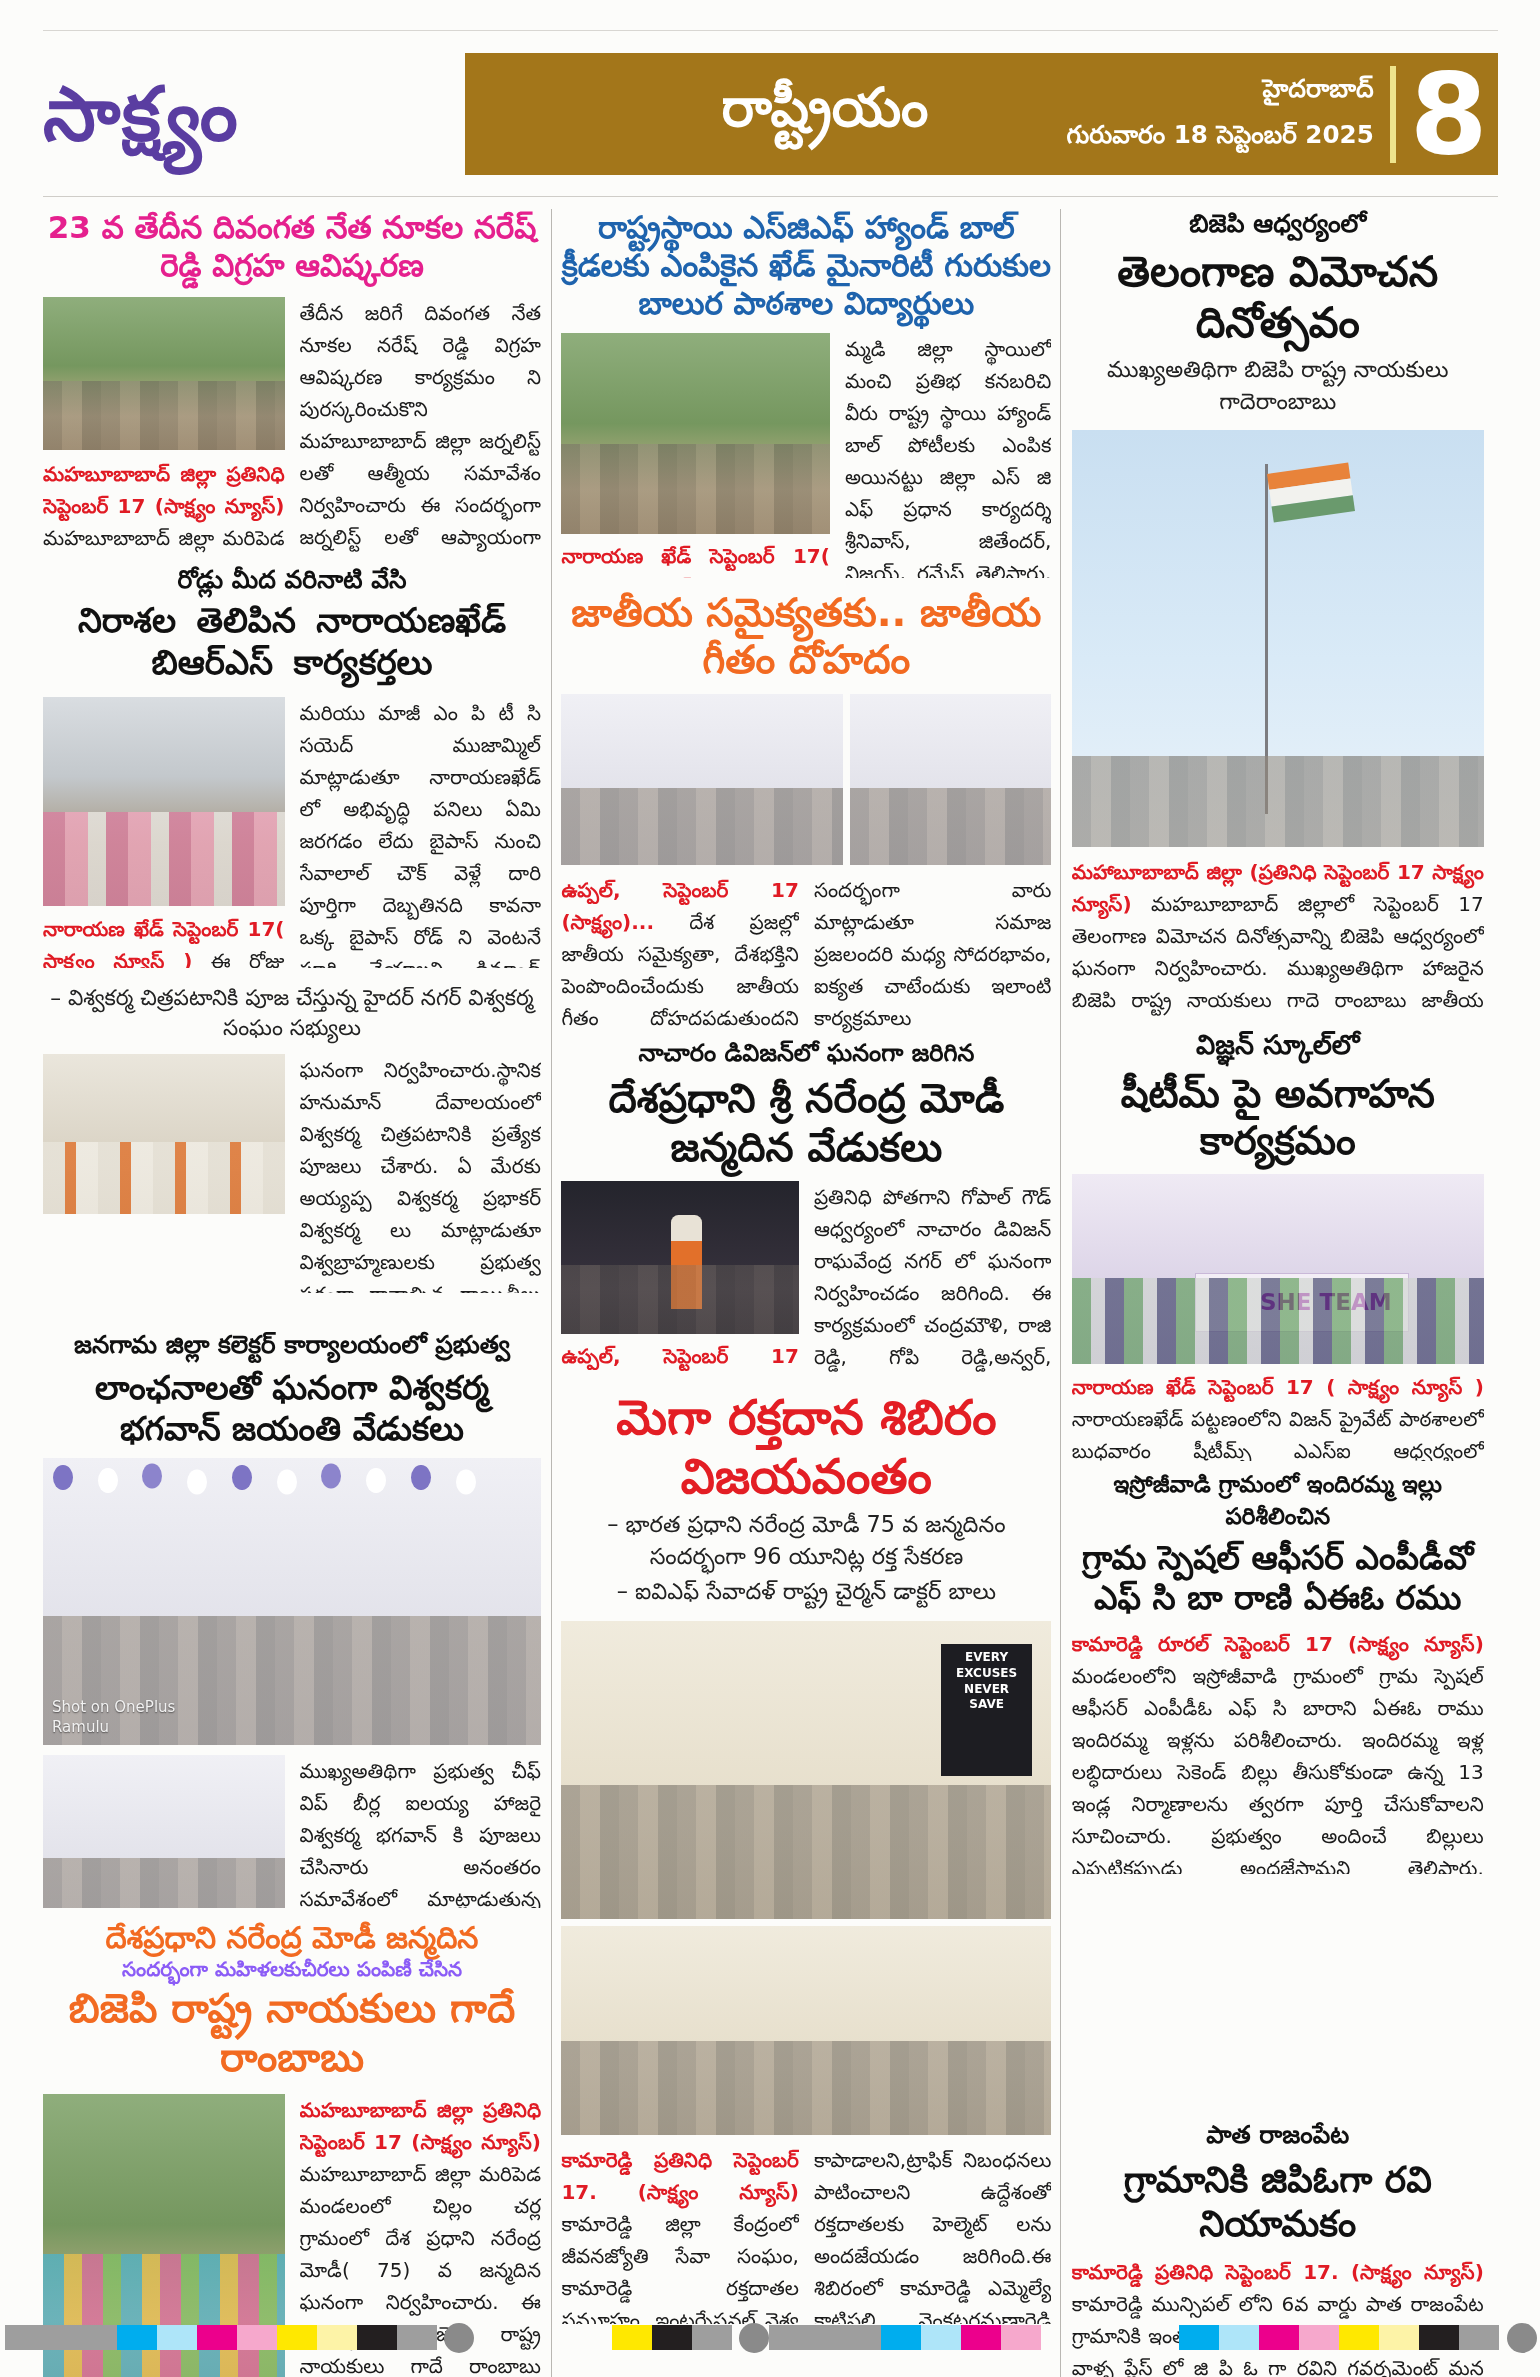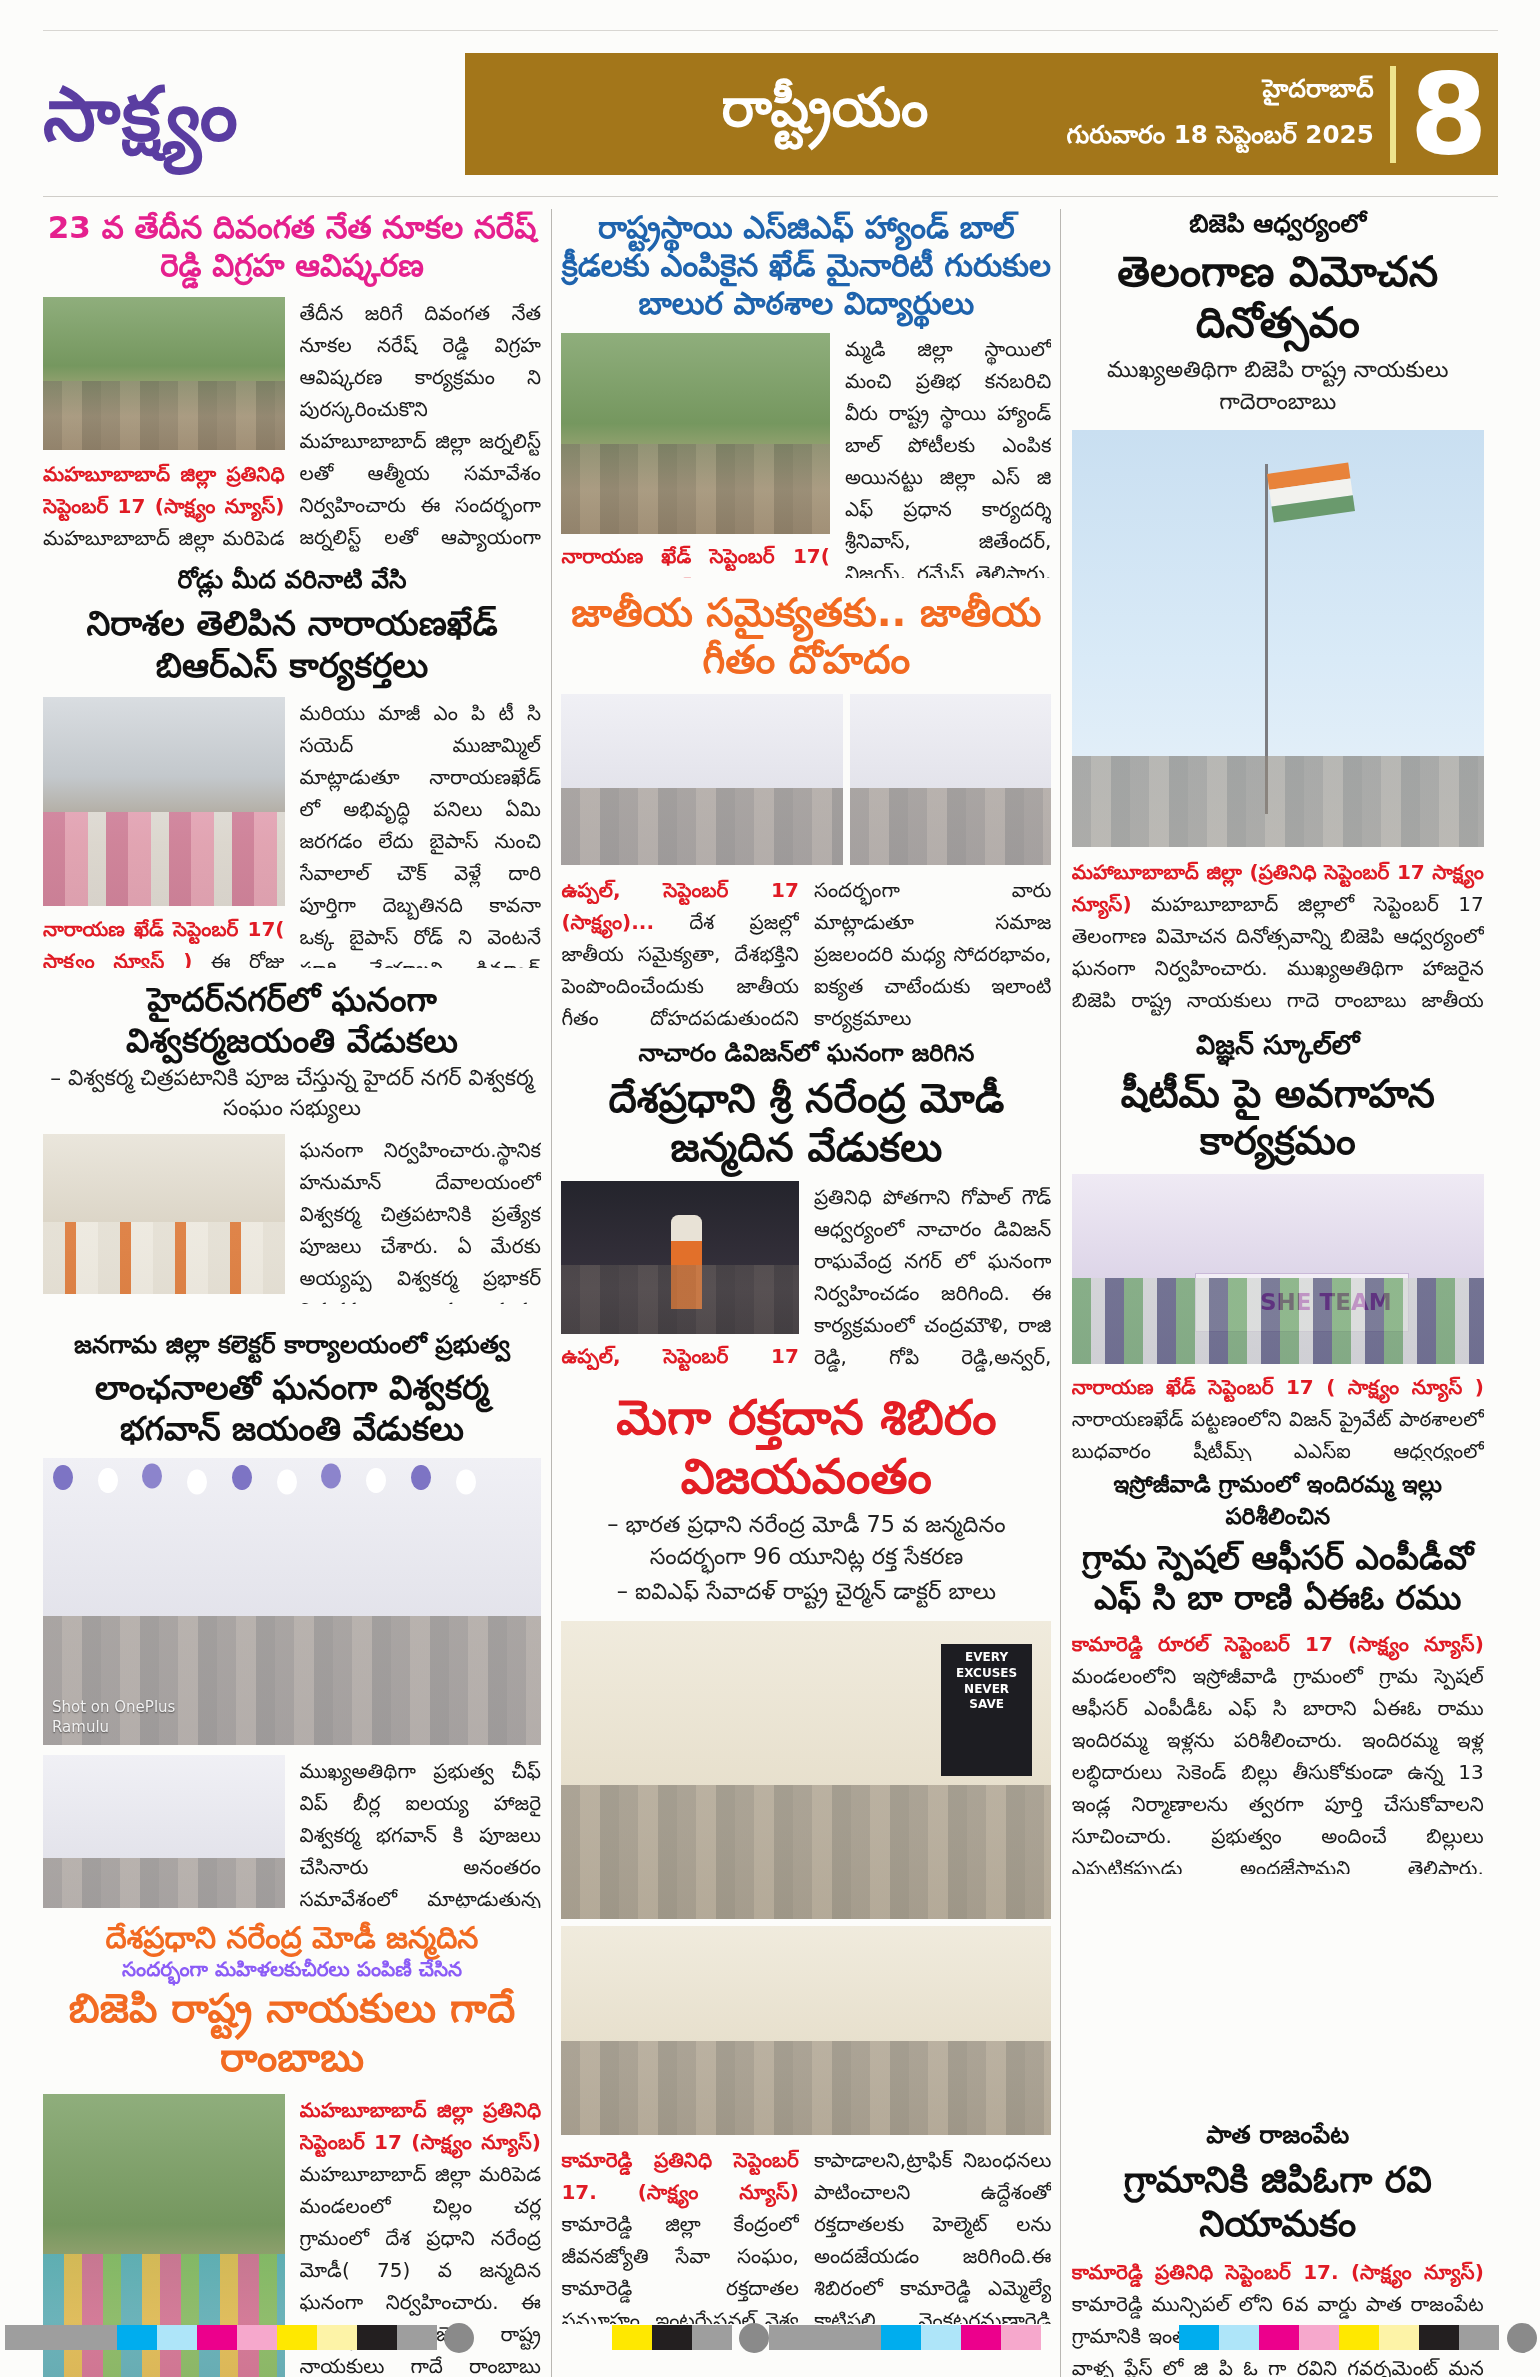--- a/index.html
+++ b/index.html
@@ -102,37 +102,36 @@
                 <span class="byline">మహబూబాబాద్ జిల్లా ప్రతినిధి సెప్టెంబర్ 17 (సాక్ష్యం న్యూస్)</span>
                 <span>మహబూబాబాద్ జిల్లా మరిపెడ మండల కేంద్రంలో ని పురుషోత్తమాయ గూడెంలోని ఏరువాక వ్యవసాయ క్షేత్రంలో ఏర్పాటు చేసిన సమావేశంలో మహబూబాబాద్ జిల్లా వ్యాప్తంగా ఉన్నటువంటి మీడియా మిత్రుల సమావేశంలో మాట్లాడుతున్న నూకల నరేష్ రెడ్డి తనయుడు, యువ నాయకుడు అభినవరెడ్డి, ఈ సందర్భంగా ఈ నెల 23 వ</span>
               </div>
             </div>
             <div class="half body" style="height:291px;">తేదీన జరిగే దివంగత నేత నూకల నరేష్ రెడ్డి విగ్రహ ఆవిష్కరణ కార్యక్రమం ని పురస్కరించుకొని మహబూబాబాద్ జిల్లా జర్నలిస్ట్ లతో ఆత్మీయ సమావేశం నిర్వహించారు ఈ సందర్భంగా జర్నలిస్ట్ లతో ఆప్యాయంగా పలకరిస్తూ అందరినీ పేరుపేరునా 23వ తేదీన జరిగే విగ్రహావిష్కరణ కార్యక్రమానికి రావలసిందిగా ఆహ్వానించారు, ఈ కార్యక్రమంలో జిల్లా నాయకులు కాలం రవీందర్ రెడ్డి, కురవి మాజీ జెడ్పిటిసి బండి వెంకట్ రెడ్డి,కూరవి దేవస్థానం చైర్మన్ కొర్ని రవీందర్ రెడ్డి,మరిపెడ మాజీ సర్పంచ్ రాం లాల్, మాజీ ఎంపిటిసి గండసిరి అంబరీష,దంతాలపల్లి పిఎసిస్ చైర్మన్ సంపెట రాము, మురళీధర్ రెడ్డి,నూకల మండలాల నాయకులు తదితరులు పాల్గొన్నారు.</div>
           </div>
         </div>
 
         <div class="art" style="height:403px;margin-top:6px;">
           <div class="kicker" style="font-size:25px;">రోడ్లు మీద వరినాటి వేసి</div>
-          <div class="headline" style="font-size:34px;margin-top:3px;">నిరాశల తెలిపిన నారాయణఖేడ్ బిఆర్ఎస్ కార్యకర్తలు</div>
+          <div class="headline" style="font-size:34px;margin-top:3px;font-family:Liberation Mono, monospace;">నిరాశల తెలిపిన నారాయణఖేడ్ బిఆర్ఎస్ కార్యకర్తలు</div>
           <div class="tworow" style="margin-top:10.4px;height:313px;">
             <div class="half">
               <div class="photo ph-street ph-pink" style="width:100%;height:209px;">
                   <div class="crowd"></div>
                 </div>
               <div class="body" style="margin-top:7.5px;height:89px;">
                 <span class="byline">నారాయణ ఖేడ్ సెప్టెంబర్ 17( సాక్ష్యం న్యూస్ )</span>
                 <span>ఈ రోజు నారాయణఖేడ్ బైపాస్ లో మీడియా సమావేశం లో మాజీ చైర్మెన్ రూబీనా నజీబ్</span>
               </div>
             </div>
             <div class="half body" style="height:313px;">మరియు మాజీ ఎం పి టీ సి సయెద్ ముజామ్మిల్ మాట్లాడుతూ నారాయణఖేడ్ లో అభివృద్ధి పనిలు ఏమి జరగడం లేదు బైపాస్ నుంచి సేవాలాల్ చౌక్ వెళ్లే దారి పూర్తిగా దెబ్బతినది కావనా ఒక్క బైపాస్ రోడ్ ని వెంటనే పూర్తి చేయాలని డిమాండ్ చేసారు అదే విధంగా డ్రైనేజీ సిస్టం నేటి సౌకర్యం కలపాలని కోరారు ఈ కార్యక్రమంలో మాజీ మున్సిపల్ చైర్మన్ నజీబ్, వైస్ చైర్మన్ పరశురాం పట్టణ పార్టీ అధ్యక్షులు నగేష్ సెట్ మాజీ ఎంపీటీసీ ముజామిల్, గోపాల్,మనూర్ మండల అధ్యక్షులు విఠల్ రావు పటేల్, ఖేడ్ మండల పార్టీఉపాధ్యక్షులు నర్సింలు యాదవ్, మాజీ సర్పంచులు సంగప్ప, సంజీవ్, మండల పార్టీ యువత అధ్యక్షులు మచ్చేందర్, పార్టీ కార్యకర్తలు పాల్గొన్నారు.</div>
           </div>
         </div>
 
         <div class="art" style="height:324px;margin-top:12px;">
-          <div class="headline" style="font-size:33px;">హైదర్‌నగర్‌లో ఘనంగా విశ్వకర్మజయంతి వేడుకలు</div>
           <div class="subhead" style="font-size:21.6px;margin-top:4.5px;">– విశ్వకర్మ చిత్రపటానికి పూజ చేస్తున్న హైదర్ నగర్ విశ్వకర్మ సంఘం సభ్యులు</div>
           <div class="tworow" style="margin-top:9px;height:239px;">
             <div class="half">
               <div class="photo ph-temple ph-orange" style="width:100%;height:160px;">
                   <div class="crowd"></div>
                 </div>
               <div class="body" style="margin-top:6px;height:67px;">
                 
                 
               </div>

